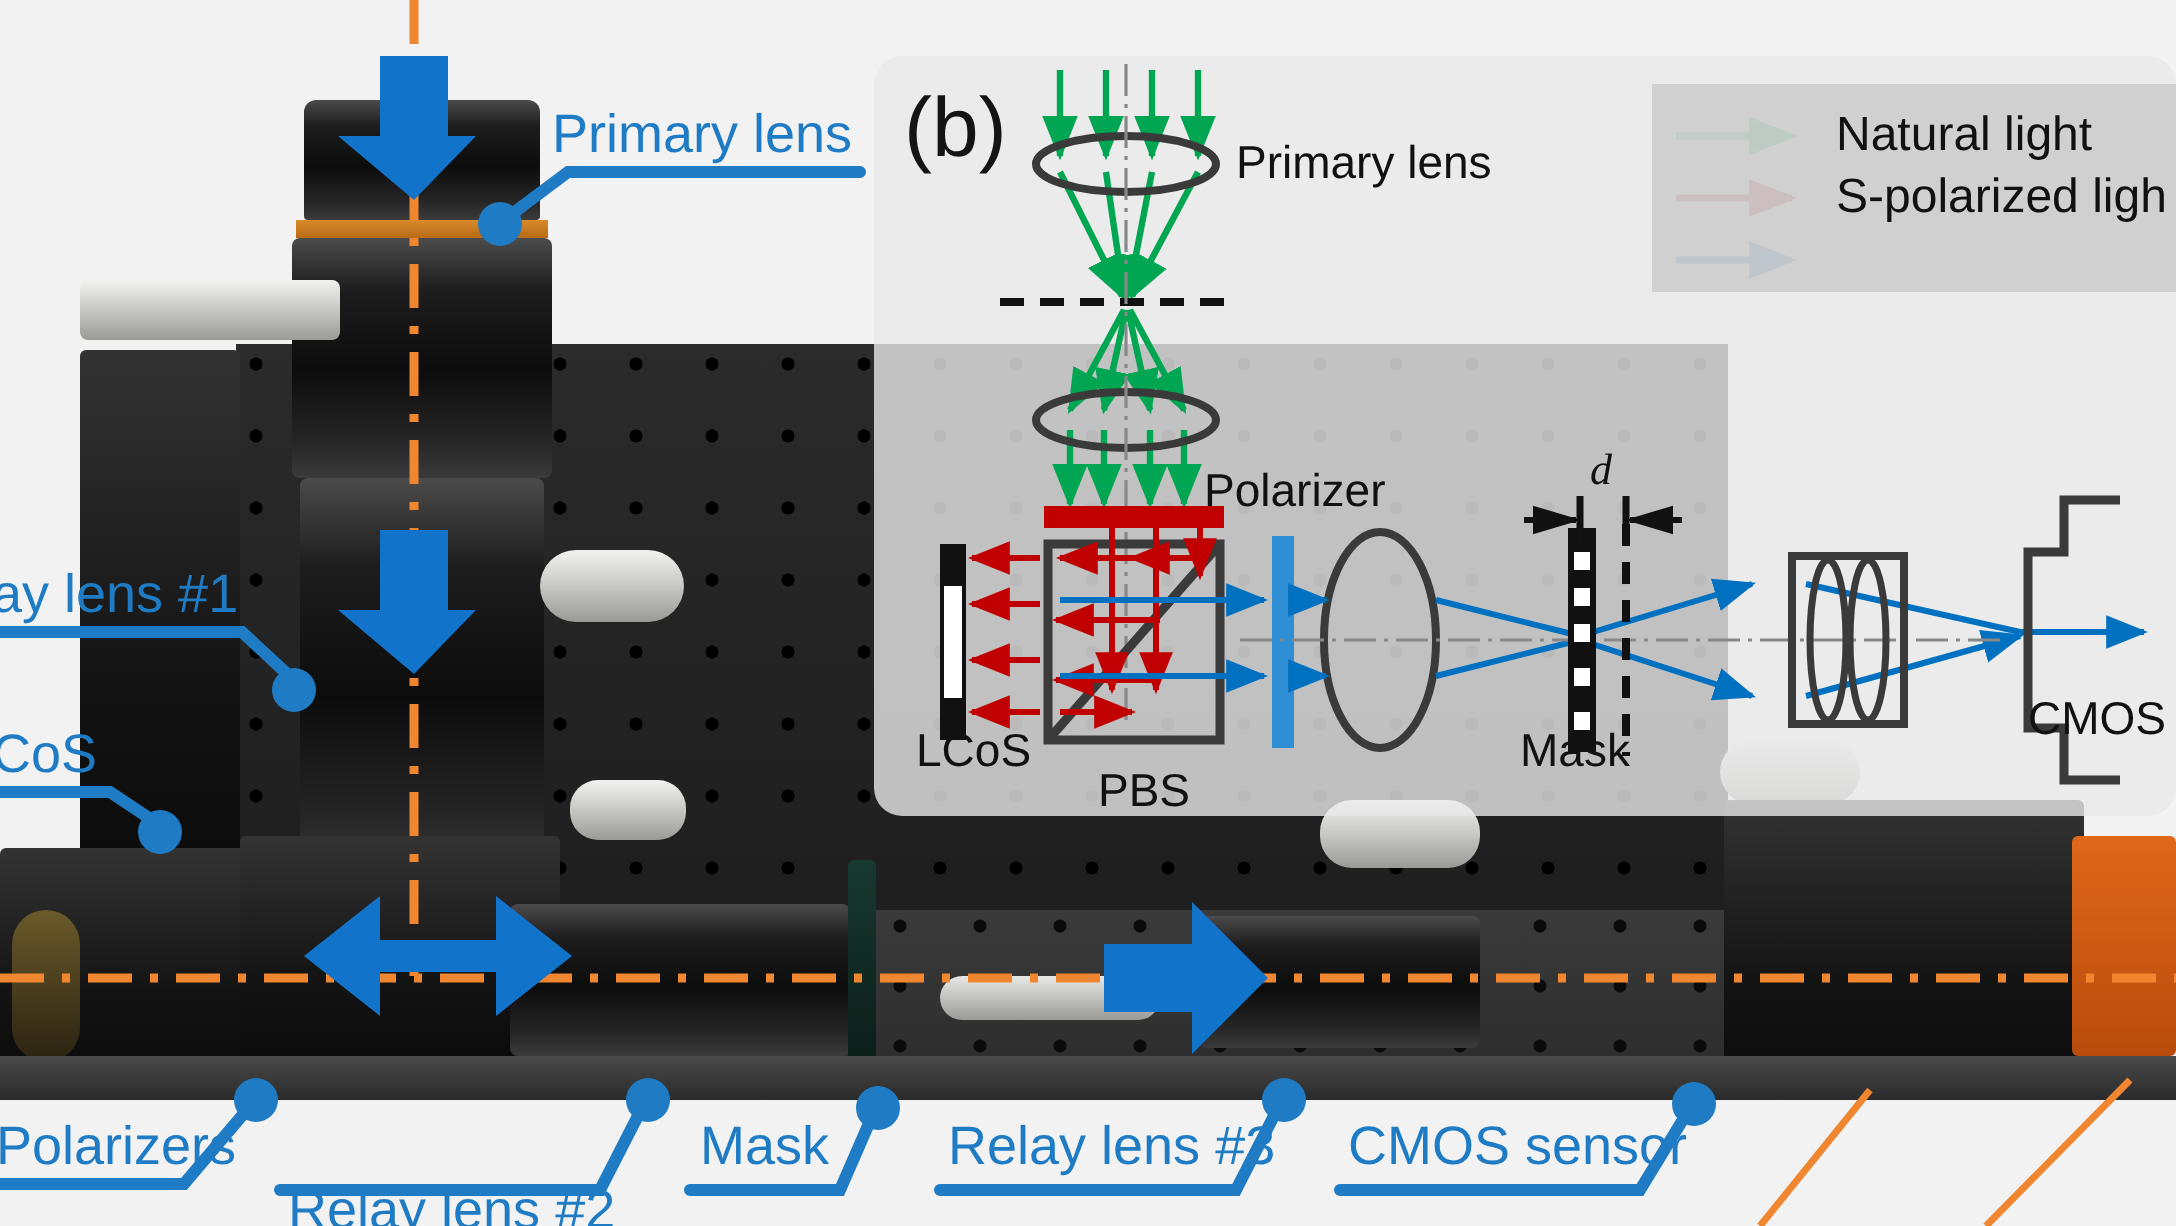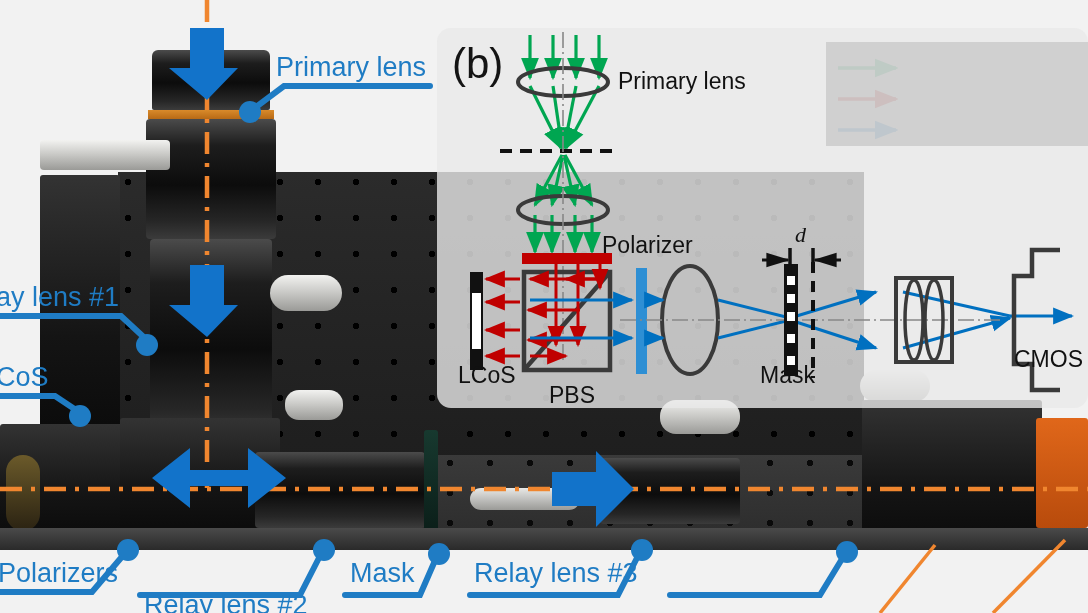--- a/index.html
+++ b/index.html
@@ -237,22 +237,25 @@
   <div class="lbl panel-tag" style="left:452px;top:40px;">(b)</div>
 
   <div class="lbl sch-lbl" style="left:618px;top:68px;">Primary lens</div>
   <div class="lbl sch-lbl" style="left:602px;top:232px;">Polarizer</div>
   <div class="lbl d-lbl" style="left:795px;top:222px;">d</div>
   <div class="lbl sch-lbl" style="left:458px;top:362px;">LCoS</div>
   <div class="lbl sch-lbl" style="left:549px;top:362px;margin-top:20px;">PBS</div>
   <div class="lbl sch-lbl" style="left:760px;top:362px;">Mask</div>
   <div class="lbl sch-lbl" style="left:1000px;top:346px;margin-left:14px;">CMOS</div>
 
+  <div class="lbl leg-lbl" style="left:918px;top:54px;">Natural light</div>
+  <div class="lbl leg-lbl" style="left:918px;top:85px;">S-polarized ligh</div>
 
   <div class="callout" style="left:276px;top:52px;">Primary lens</div>
   <div class="callout" style="left:-4px;top:282px;">ay lens #1</div>
   <div class="callout" style="left:-4px;top:362px;">CoS</div>
   <div class="callout" style="left:-2px;top:558px;">Polarizers</div>
   <div class="callout" style="left:144px;top:558px;margin-top:32px;">Relay lens #2</div>
   <div class="callout" style="left:350px;top:558px;">Mask</div>
   <div class="callout" style="left:474px;top:558px;text-align:center;">Relay lens #3</div>
+  <div class="callout" style="left:674px;top:558px;">CMOS sensor</div>
 
 </div>
 
 </body></html>

